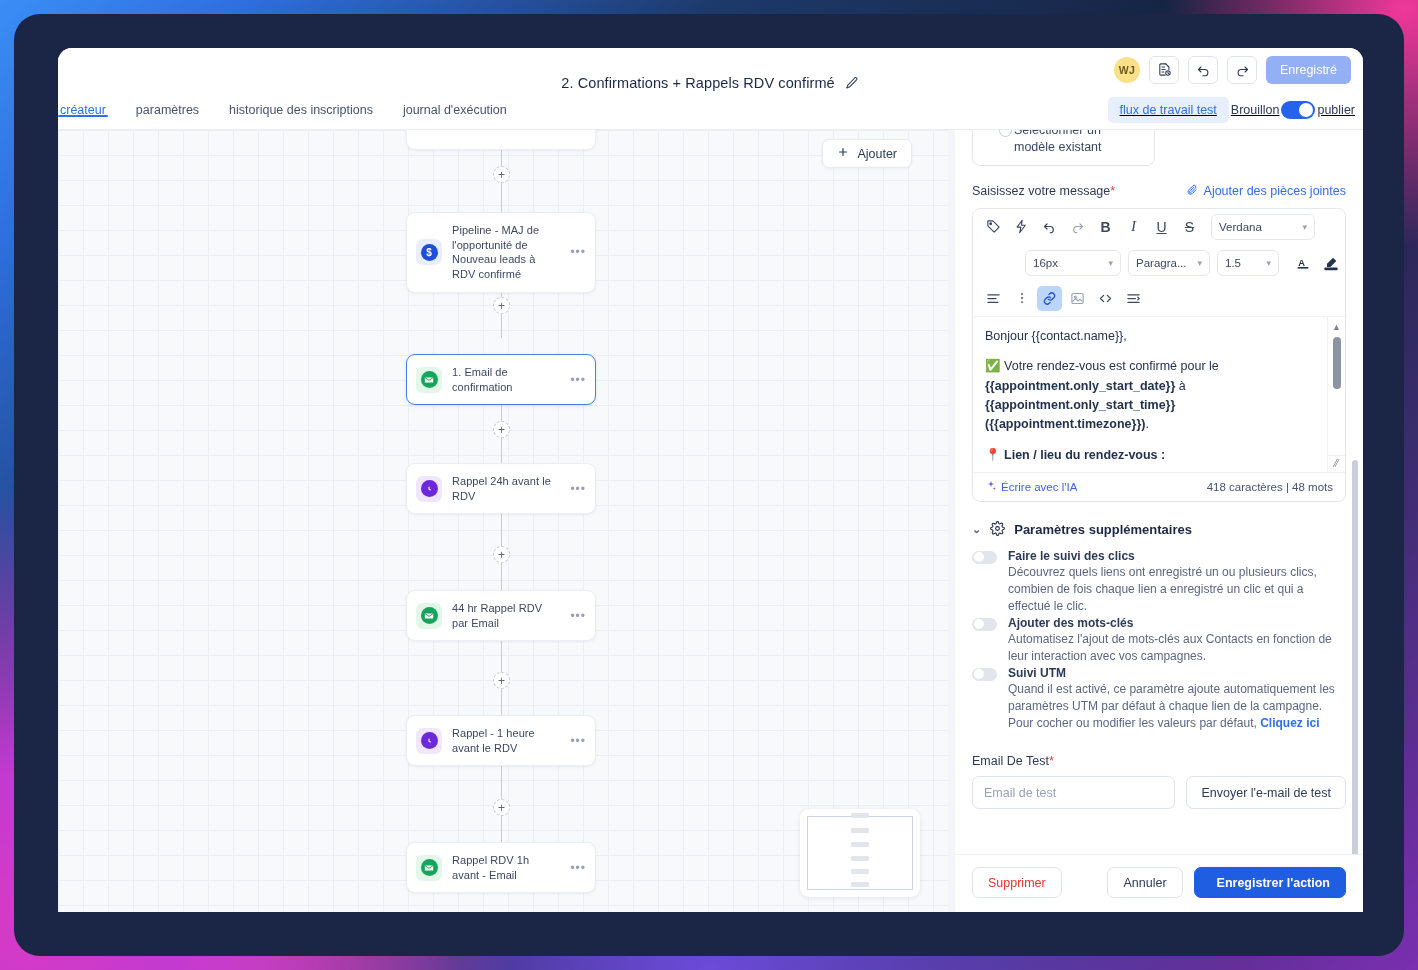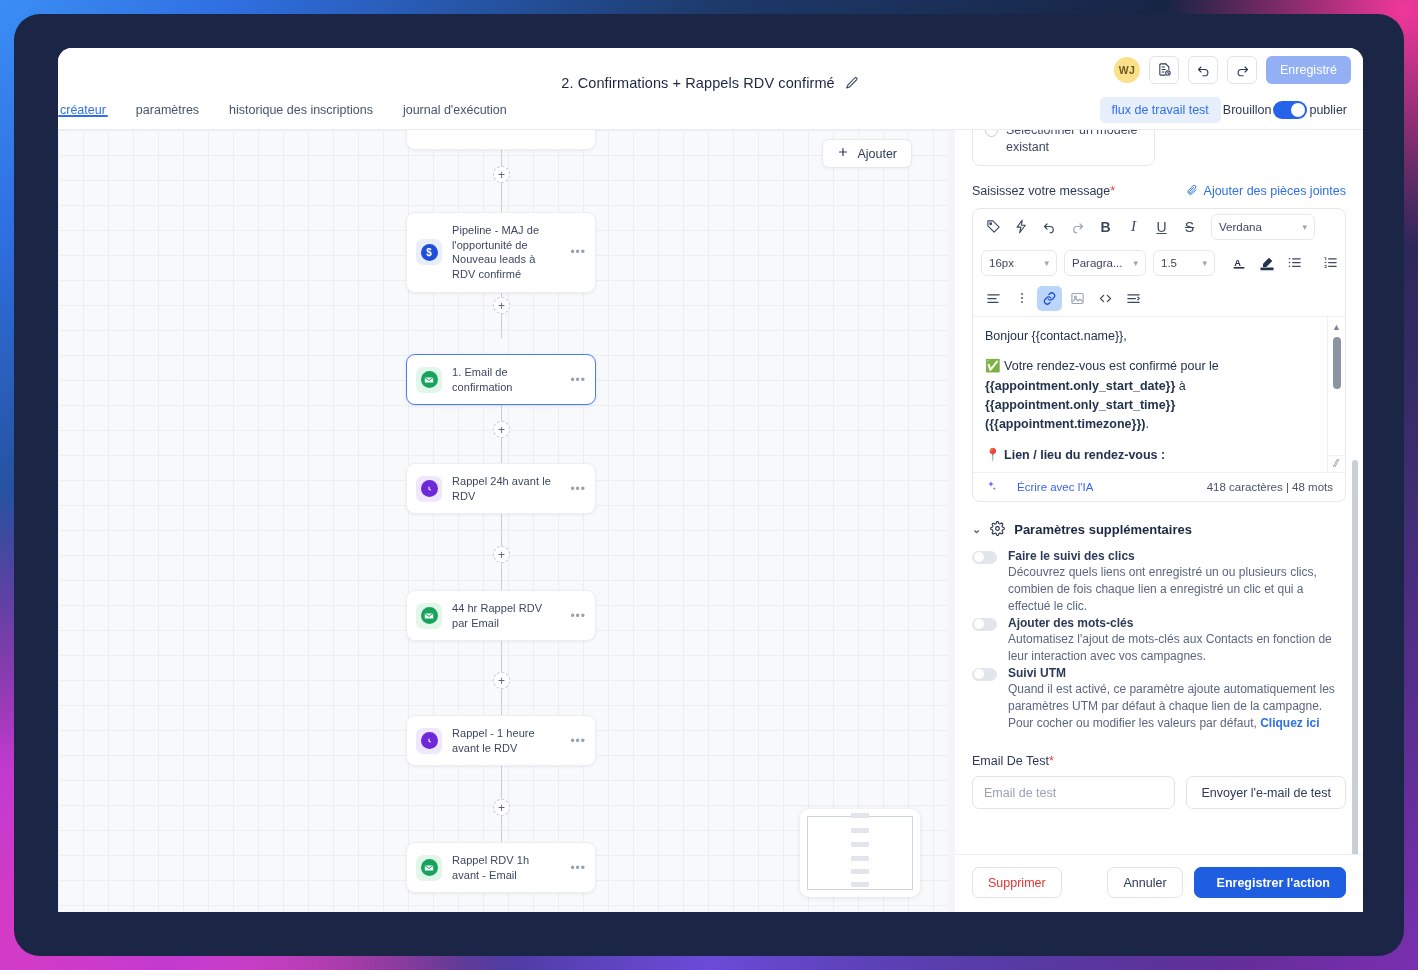--- a/index.html
+++ b/index.html
@@ -137,24 +137,25 @@
   .tab.active::after {
     content: "";
     position: absolute;
     left: 0; right: 0; bottom: 0;
     height: 2.5px;
     background: #2f6fe8;
     border-radius: 2px;
   }
   .tabbar-right {
     position: absolute;
-    right: 16px; top: 0; bottom: 0;
+    right: 8px; top: 0; bottom: 0;
     display: flex;
     align-items: center;
     gap: 2px;
+    text-decoration: underline;
   }
   .test-chip {
     background: #e7eefc;
     color: #2f6fe8;
     font-size: 12.5px;
     border-radius: 5px;
     padding: 6px 12px;
     cursor: pointer;
   }
   .pub-label { font-size: 12.5px; color: #2c3a57; }
@@ -339,23 +340,23 @@
     background: #c9ced9;
     border-radius: 3px;
   }
 
   
   .tmpl-card {
     margin-top: -18px;
     width: 183px;
     border: 1px solid #e4e7ef;
     border-radius: 8px;
-    padding: 9px 12px;
-    display: flex;
-    gap: 8px;
+    padding: 9px 26px;
+    display: flex;
+    gap: 2px;
     align-items: flex-start;
     background: #fff;
     cursor: pointer;
   }
   .radio {
     width: 13px; height: 13px;
     border-radius: 50%;
     border: 1px solid #c3c9d6;
     flex: 0 0 13px;
     margin-top: 2px;
@@ -419,21 +420,21 @@
     justify-content: space-between;
     padding: 0 7px;
     font-size: 11.5px;
     color: #3c4760;
     cursor: pointer;
     background: #fff;
     gap: 6px;
     flex: 0 0 auto;
   }
   .sel-font { width: 104px; margin-left: 6px; }
-  .sel-size { width: 76px; }
+  .sel-size { width: 96px; margin-left: 44px; }
   .sel-para { width: 82px; }
   .sel-lh   { width: 62px; }
   .chev { color: #9aa3b6; font-size: 9px; }
 
   .edit-area {
     position: relative;
     border-top: 1px solid #eef0f5;
     height: 156px;
     padding: 10px 12px;
     font-size: 12.5px;
@@ -477,21 +478,21 @@
     cursor: nwse-resize;
   }
   .ed-foot {
     border-top: 1px solid #eef0f5;
     display: flex;
     align-items: center;
     justify-content: space-between;
     padding: 7px 12px;
     font-size: 11.5px;
   }
-  .ai-link { color: #3b63ea; display: flex; align-items: center; gap: 20px; cursor: pointer; }
+  .ai-link { color: #3b63ea; display: flex; align-items: center; gap: 4px; cursor: pointer; }
   .count { color: #47536d; }
 
   
   .extra-head {
     display: flex; align-items: center; gap: 9px;
     margin-top: 19px;
     font-size: 13px;
     color: #1c2743;
     font-weight: 700;
     cursor: pointer;

